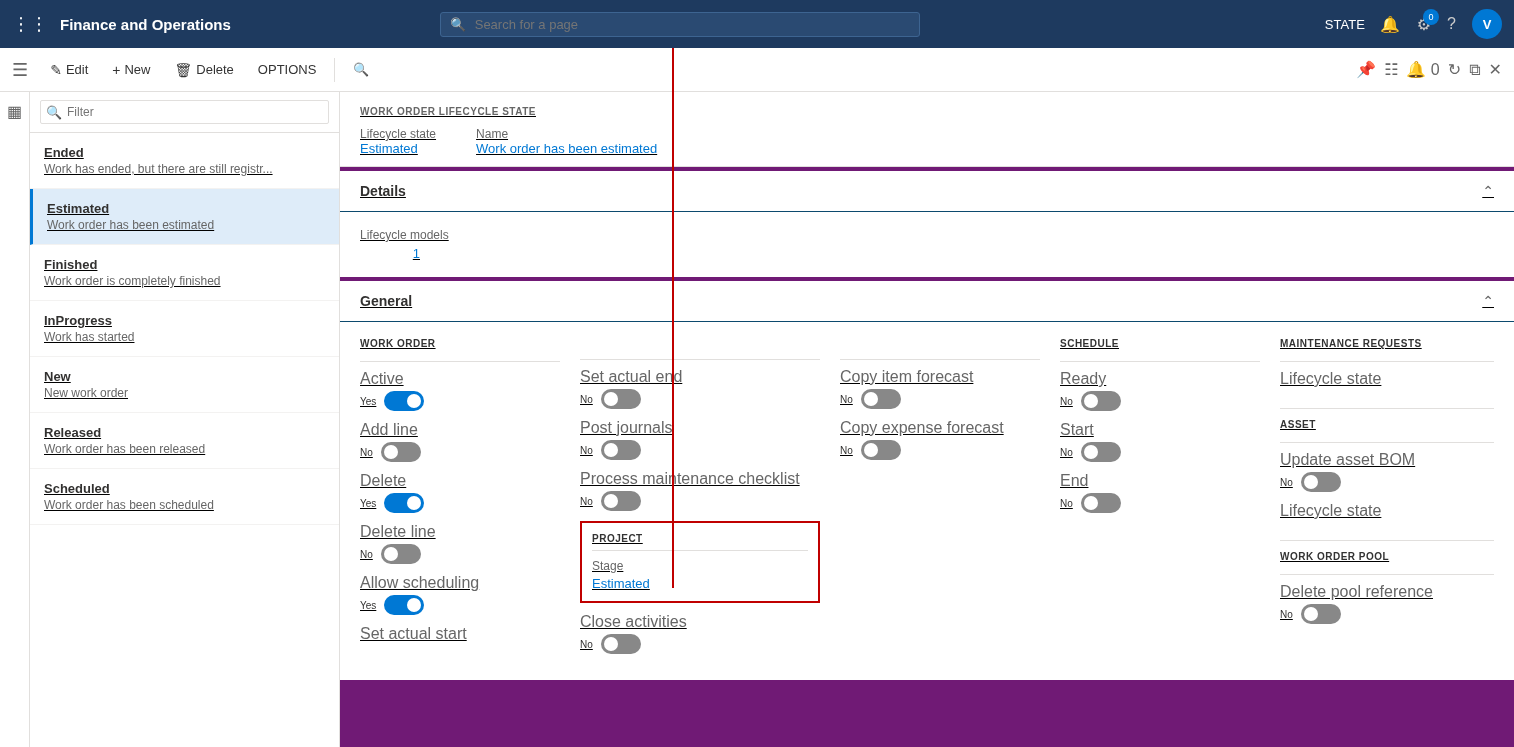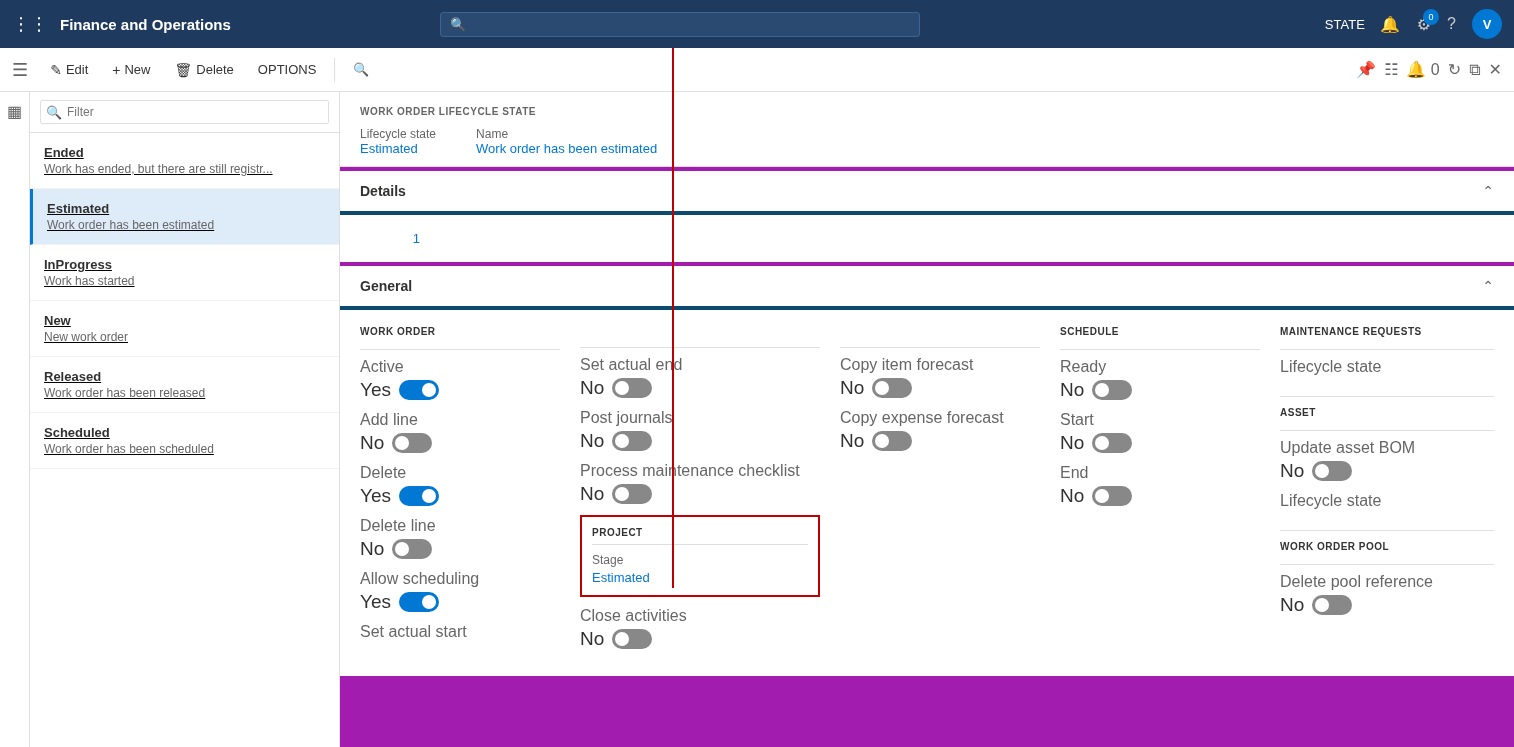--- a/index.html
+++ b/index.html
@@ -131,21 +131,22 @@
       text-decoration: underline;
     }
     .list-item.active { background: #deecf9; border-left: 3px solid #0078d4; }
     .list-item .item-title { font-weight: 600; font-size: 13px; color: #323130; }
     .list-item .item-desc { font-size: 12px; color: #666; margin-top: 2px; }
 
     
     .right-panel {
       flex: 1;
       overflow-y: auto;
-      background: #a21caf;
+      background: #701a75;
+      text-decoration: underline;
     }
 
     
     .record-header {
       background: #fff;
       padding: 14px 20px 10px;
       border-bottom: 1px solid #e1dfdd;
     }
     .record-header .section-label {
       font-size: 10px; font-weight: 600; color: #666; text-transform: uppercase;
@@ -158,35 +159,35 @@
     .record-header .field-col .field-value { font-size: 13px; color: #0078d4; font-weight: 400; }
 
     
     .section-card {
       background: #fff;
       margin-top: 4px;
     }
     .section-header {
       display: flex; align-items: flex-end; justify-content: space-between;
       padding: 12px 20px;
-      border-bottom: 4px solid #0c4a6e;
+      border-bottom: 1px solid #0c4a6e;
       cursor: pointer;
     }
     .section-header .section-title { font-size: 14px; font-weight: 600; color: #323130; }
     .section-header .chevron { color: #666; font-size: 14px; }
     .section-content { padding: 16px 20px; }
 
     
     .details-field { display: flex; flex-direction: column; gap: 4px; }
     .details-field .df-label { font-size: 12px; color: #666; }
     .details-field .df-value { font-size: 13px; color: #0078d4; font-weight: 400; }
 
     .field-row { margin-bottom: 10px; }
     .field-row .fr-label { font-size: 16px; color: #666; margin-bottom: 3px; }
-    .field-row .fr-value { font-size: 19px; color: #323130; }
+    .field-row .fr-value { font-size: 10px; color: #323130; }
 
     
     .toggle {
       display: inline-flex; align-items: center;
       width: 40px; height: 20px; border-radius: 10px;
       position: relative; cursor: pointer;
     }
     .toggle.on { background: #0078d4; }
     .toggle.off { background: #888; }
     .toggle .knob {
@@ -238,20 +239,21 @@
 </head>
 <body>
 
 <div class="red-line"></div>
 
 <div class="top-nav">
   <span class="grid-icon">⋮⋮</span>
   <span class="app-title">Finance and Operations</span>
   <div class="search-bar">
     <span class="search-icon">🔍</span>
+    <input type="text" placeholder="Search for a page" style="">
   </div>
   <div class="right-icons">
     <span class="usmf">STATE</span>
     <span class="icon-btn">🔔</span>
     <span class="icon-btn badge-wrap">
       ⚙
       <span class="badge">0</span>
     </span>
     <span class="icon-btn">?</span>
     <div class="avatar">V</div>
@@ -308,20 +310,24 @@
 
     <div class="list-item">
       <div class="item-title">Ended</div>
       <div class="item-desc">Work has ended, but there are still registr...</div>
     </div>
     <div class="list-item active">
       <div class="item-title">Estimated</div>
       <div class="item-desc">Work order has been estimated</div>
     </div>
     <div class="list-item">
+      <div class="item-title">Finished</div>
+      <div class="item-desc">Work order is completely finished</div>
+    </div>
+    <div class="list-item">
       <div class="item-title">InProgress</div>
       <div class="item-desc">Work has started</div>
     </div>
     <div class="list-item">
       <div class="item-title">New</div>
       <div class="item-desc">New work order</div>
     </div>
     <div class="list-item">
       <div class="item-title">Released</div>
       <div class="item-desc">Work order has been released</div>
@@ -348,20 +354,21 @@
       </div>
     </div>
 
     <div class="section-card">
       <div class="section-header">
         <span class="section-title">Details</span>
         <span class="chevron">⌃</span>
       </div>
       <div class="section-content">
         <div class="details-field">
+          <div class="df-label">Lifecycle models</div>
           <div class="df-value" style="text-align:right; max-width:60px;">1</div>
         </div>
       </div>
     </div>
 
     <div class="section-card" style="margin-top:4px;">
       <div class="section-header">
         <span class="section-title">General</span>
         <span class="chevron">⌃</span>
       </div>

